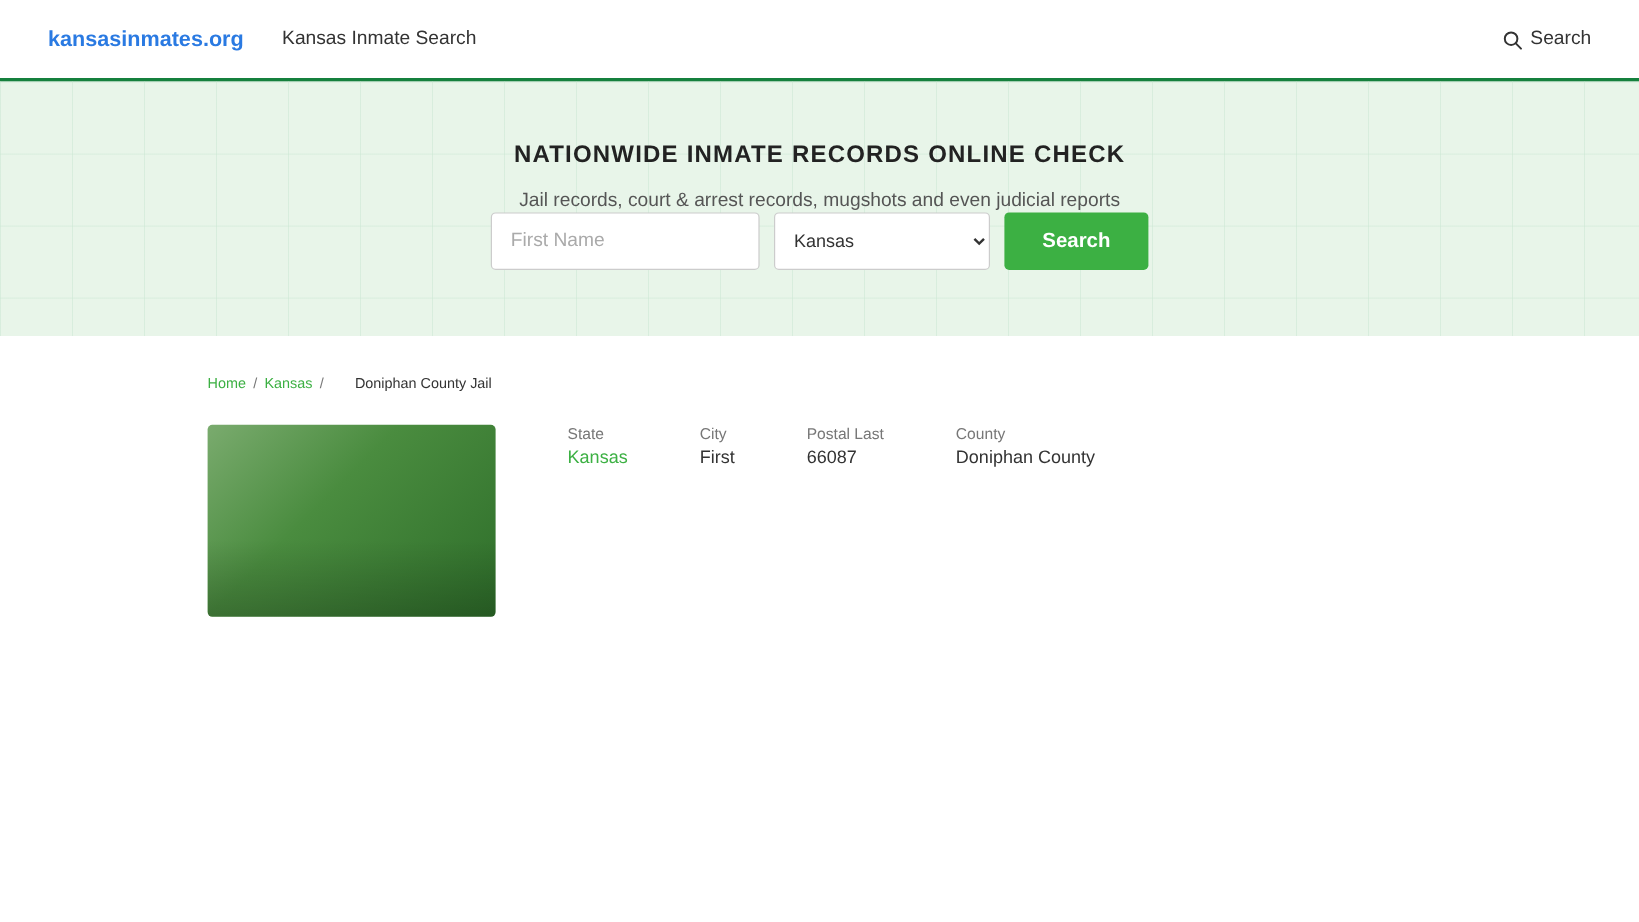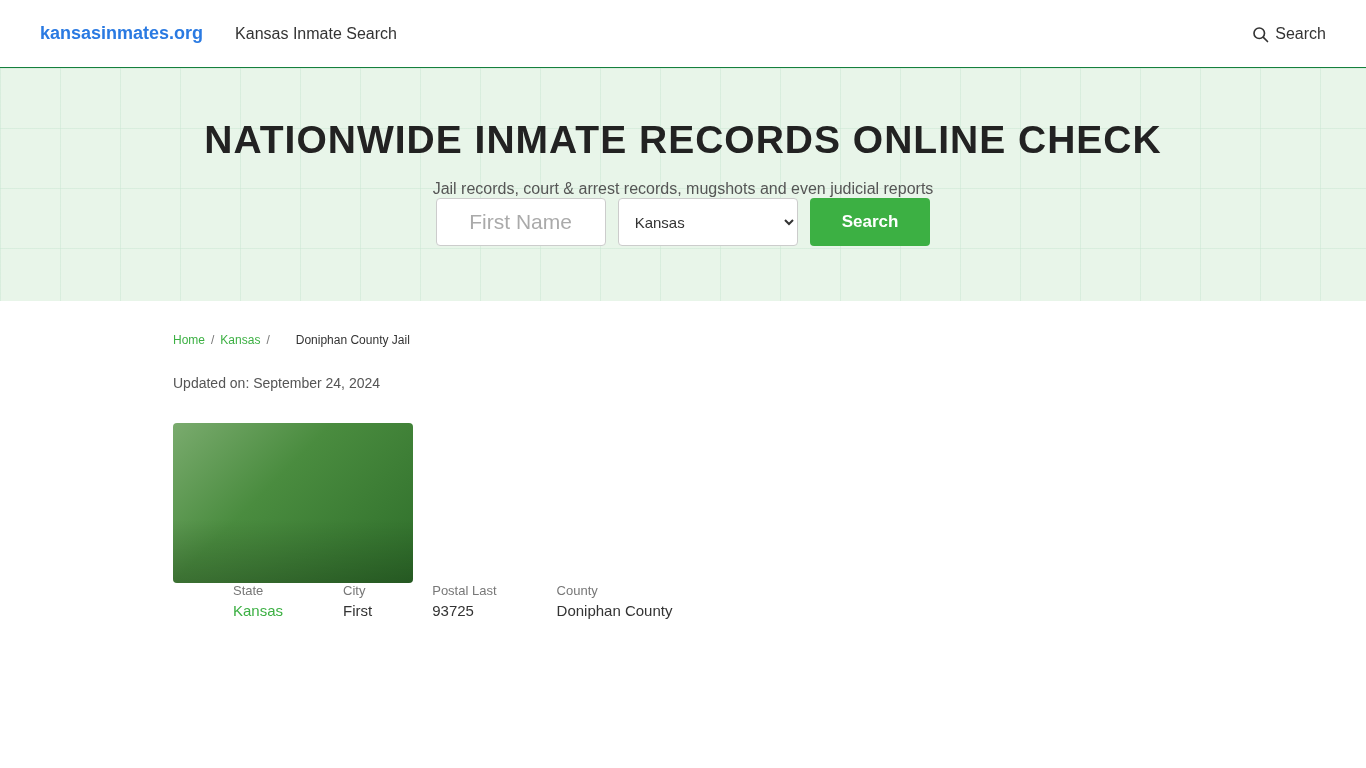--- a/index.html
+++ b/index.html
@@ -12,21 +12,21 @@
       background: #fff;
       color: #333;
     }
 
     
     .header {
       display: flex;
       align-items: center;
       padding: 6px 40px;
       height: 68px;
-      border-bottom: 1px solid #15803d;
+      border-bottom: 3px solid #15803d;
       background: #fff;
     }
     .header-logo {
       color: #2a7ae2;
       font-size: 18px;
       font-weight: bold;
       text-decoration: none;
       margin-right: 32px;
     }
     .header-nav-link {
@@ -52,49 +52,48 @@
     .hero {
       background-color: #e8f5e9;
       background-image:
         linear-gradient(rgba(200,230,210,0.5) 1px, transparent 1px),
         linear-gradient(90deg, rgba(200,230,210,0.5) 1px, transparent 1px);
       background-size: 60px 60px;
       padding: 50px 20px 55px;
       text-align: center;
     }
     .hero-title {
-      font-size: 39px;
+      font-size: 20px;
       font-weight: 900;
       color: #222;
       letter-spacing: 1px;
       margin-bottom: 18px;
       text-transform: uppercase;
     }
     .hero-subtitle {
       font-size: 16px;
       color: #555;
     }
     .hero-form {
       display: flex;
       justify-content: center;
       align-items: center;
       gap: 12px;
       flex-wrap: wrap;
     }
     .hero-input {
       height: 48px;
-      width: 170px;
+      width: 224px;
       padding: 0 16px;
       border: 1px solid #ccc;
       border-radius: 4px;
-      font-size: 21px;
+      font-size: 16px;
       color: #aaa;
       background: #fff;
       outline: none;
-      text-align: center;
     }
     .hero-input::placeholder {
       color: #aaa;
     }
     .hero-select {
       height: 48px;
       width: 180px;
       padding: 0 12px;
       border: 1px solid #ccc;
       border-radius: 4px;
@@ -158,21 +157,20 @@
       color: #555;
       margin-bottom: 32px;
     }
 
     
     .info-row {
       display: flex;
       gap: 0;
       align-items: flex-start;
       margin-top: 8px;
-      flex-direction: column;
     }
     .info-image-placeholder {
       width: 240px;
       height: 160px;
       background: linear-gradient(135deg, #7aab6e 0%, #4a8c3f 40%, #2e6e2a 100%);
       border-radius: 4px;
       flex-shrink: 0;
       overflow: hidden;
       position: relative;
     }
@@ -239,36 +237,35 @@
 <main class="main">
 
   <nav class="breadcrumb">
     <a class="breadcrumb-link">Home</a>
     <span class="breadcrumb-sep">/</span>
     <a class="breadcrumb-link">Kansas</a>
     <span class="breadcrumb-sep">/</span>
     <span class="breadcrumb-current">Doniphan County Jail</span>
   </nav>
 
-  <p class="updated-text">Updated on: September 24, 2024</p>
 
   <div class="info-row">
     <div class="info-image-placeholder"></div>
     <div class="info-details">
       <div class="info-detail-item">
         <span class="info-detail-label">State</span>
         <span class="info-detail-value link">Kansas</span>
       </div>
       <div class="info-detail-item">
         <span class="info-detail-label">City</span>
         <span class="info-detail-value">First</span>
       </div>
       <div class="info-detail-item">
         <span class="info-detail-label">Postal Last</span>
-        <span class="info-detail-value">93725</span>
+        <span class="info-detail-value">66087</span>
       </div>
       <div class="info-detail-item">
         <span class="info-detail-label">County</span>
         <span class="info-detail-value">Doniphan County</span>
       </div>
     </div>
   </div>
 
 </main>
 

